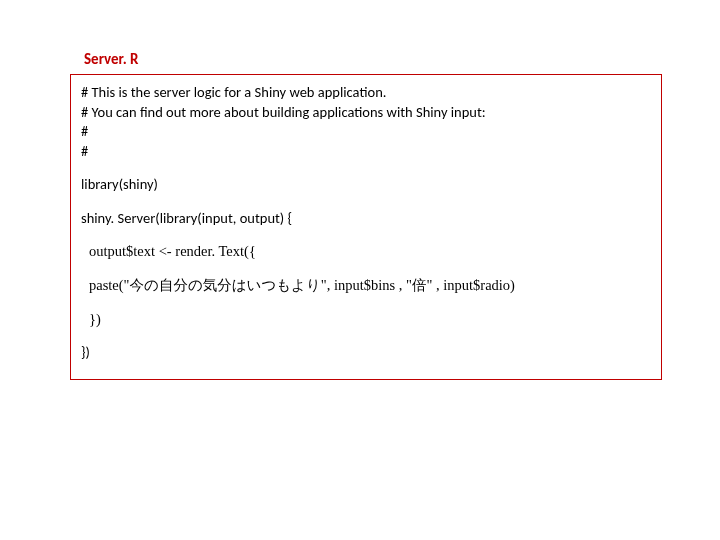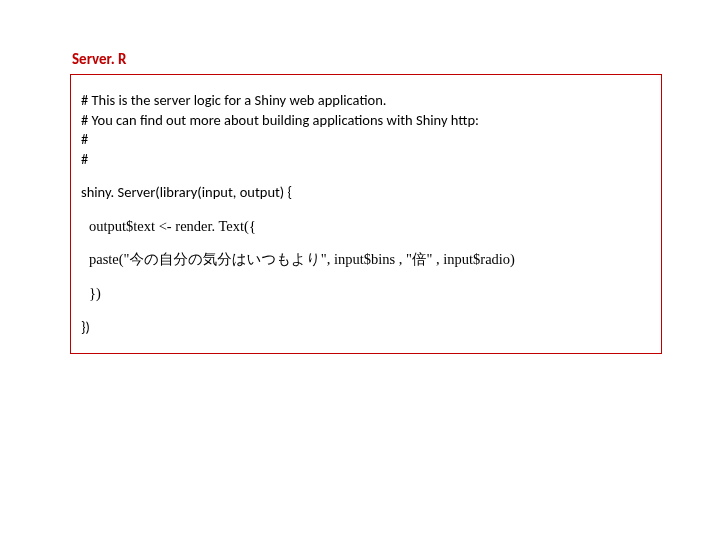--- a/index.html
+++ b/index.html
@@ -15,25 +15,25 @@
     position: absolute;
     left: 70px;
     top: 50px;
     width: 592px;
   }
   .title {
     color: #c00000;
     font-weight: bold;
     font-size: 15px;
     margin-bottom: 6px;
-    margin-left: 2px;
+    margin-left: 14px;
   }
   .code-box {
     border: 1px solid #c00000;
-    padding: 16px 10px 16px 10px;
+    padding: 8px 10px 16px 10px;
     color: #000;
     font-size: 14.5px;
     line-height: 1.35;
   }
   .code-box .blk {
     margin-bottom: 14px;
   }
   .code-box .blk:last-child {
     margin-bottom: 0;
   }
@@ -49,25 +49,28 @@
 </head>
 <body>
 
 <div class="container">
   <div class="title">Server. R</div>
 
   <div class="code-box">
 
     <div class="blk">
       <div class="line"># This is the server logic for a Shiny web application.</div>
-      <div class="line"># You can find out more about building applications with Shiny http:</div>
+      <div class="line"># You can find out more about building applications with Shiny input:</div>
       <div class="line">#</div>
       <div class="line">#</div>
     </div>
 
+    <div class="blk">
+      <div class="line">library(shiny)</div>
+    </div>
 
     <div class="blk">
       <div class="line">shiny. Server(library(input, output) {</div>
     </div>
 
     <div class="blk indent1">
       <div class="line">output$text &lt;- render. Text({</div>
     </div>
 
     <div class="blk indent1">

